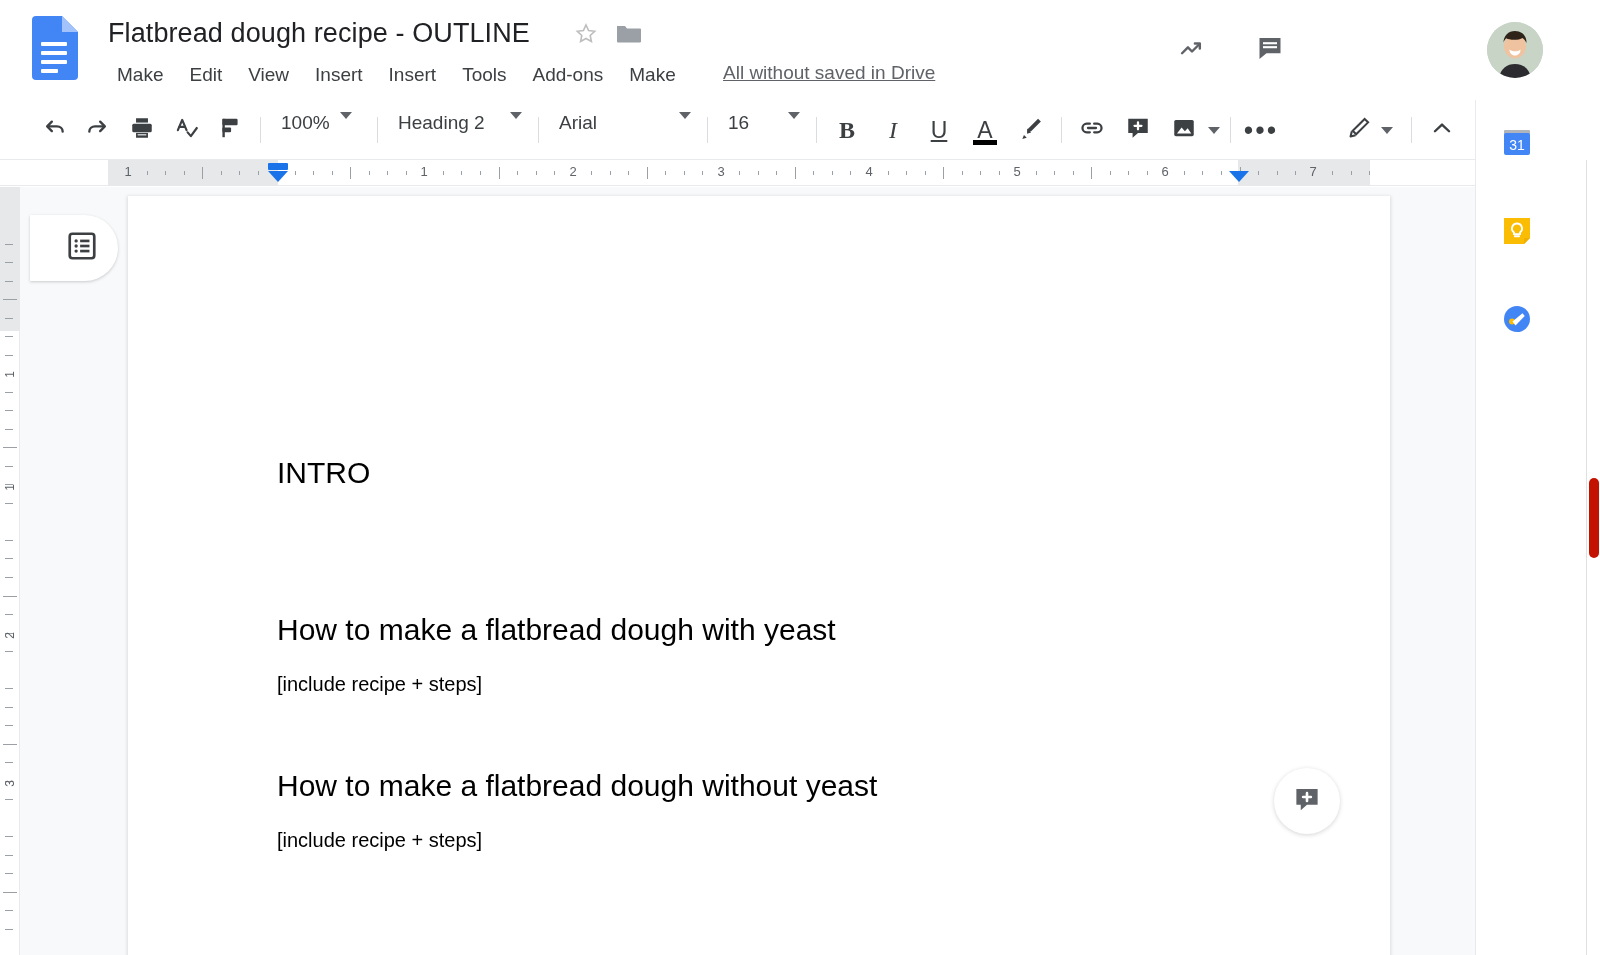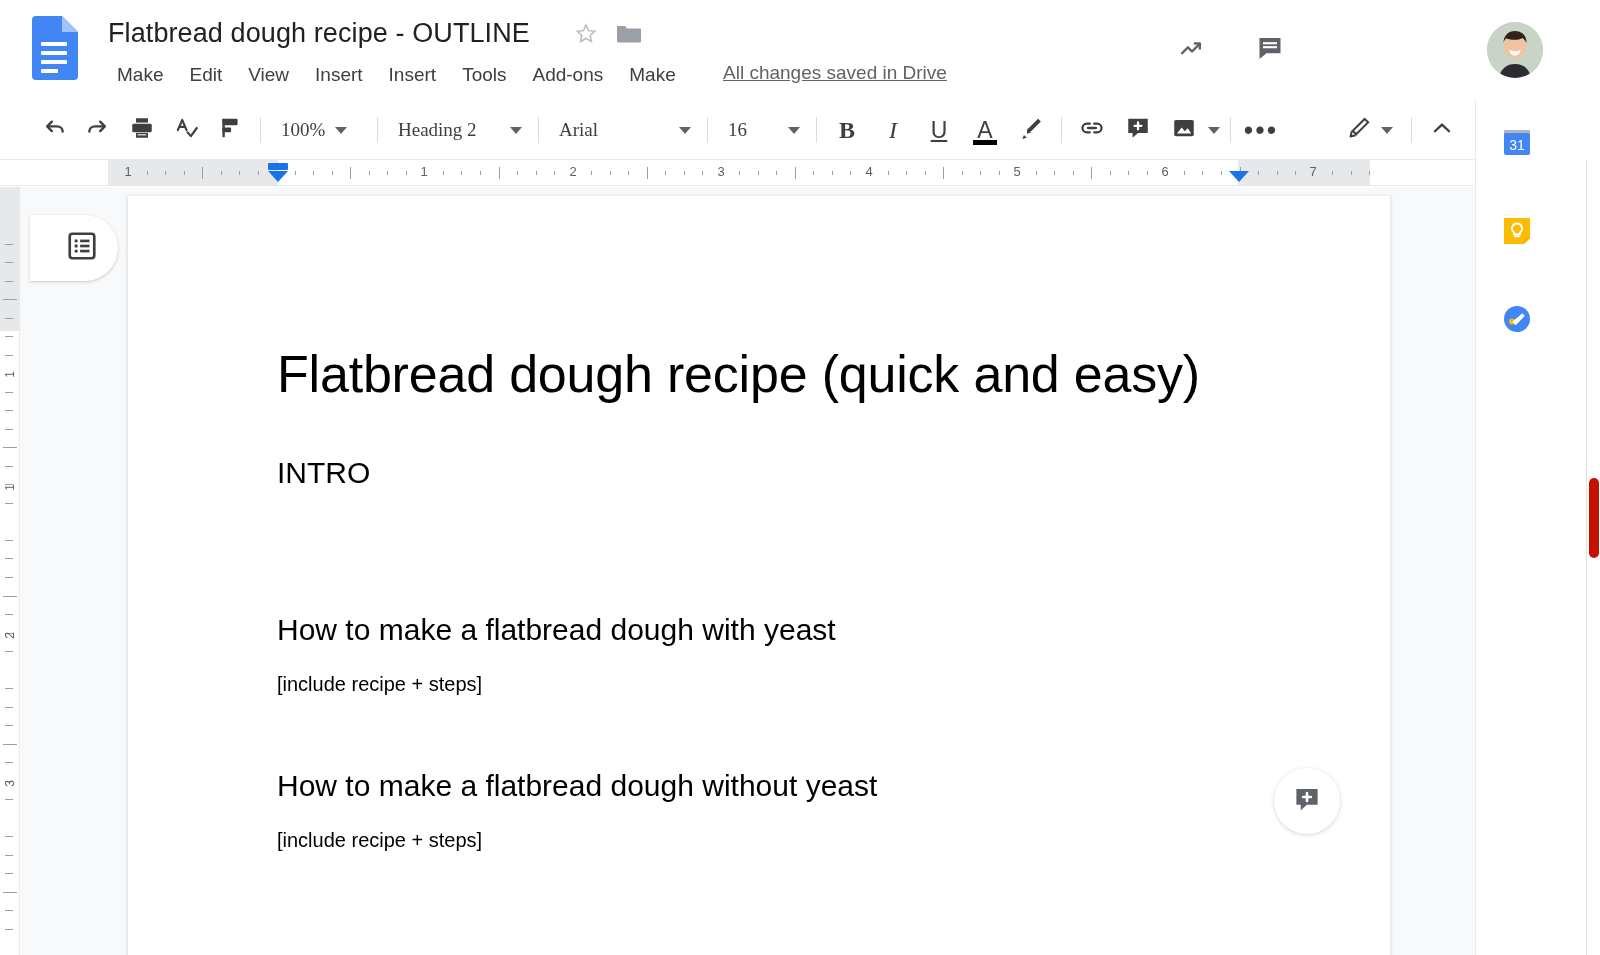--- a/index.html
+++ b/index.html
@@ -75,22 +75,22 @@
     height: 40px; top: 10px;
   }
   .tb-btn {
     width: 40px; height: 40px; display: flex; align-items: center;
     justify-content: center; border-radius: 4px; cursor: pointer;
   }
   .tb-sep {
     width: 1px; height: 26px; background: #dadce0; margin: 0 10px;
   }
   .tb-dd {
-    display: flex; align-items: center; height: 36px;
-    border-radius: 4px; cursor: pointer; padding: 0 6px 0 10px; font-family: Liberation Serif, serif;
+    display: flex; height: 36px;
+    border-radius: 4px; cursor: pointer; padding: 0 6px 0 10px;
   }
   .tb-dd .lbl {
     font-size: 19px; color: #3c4043; white-space: nowrap;
   }
   .caret {
     width: 0; height: 0; border-left: 6px solid transparent;
     border-right: 6px solid transparent; border-top: 7px solid #5f6368;
     margin-left: 10px;
   }
   .right-tb {
@@ -249,21 +249,21 @@
     <div class="mitem">Make</div>
     <div class="mitem">Edit</div>
     <div class="mitem">View</div>
     <div class="mitem">Insert</div>
     <div class="mitem">Insert</div>
     <div class="mitem">Tools</div>
     <div class="mitem">Add-ons</div>
     <div class="mitem">Make</div>
   </div>
 
-  <div class="save-status">All changes saved in Drive</div>
+  <div class="save-status">All without saved in Drive</div>
 
   <div class="hdr-icon-btn trend-btn">
     <span>
       <svg width="28" height="28" viewBox="0 0 24 24">
         <path d="M3.5 16.5l5-5 3.5 3.5 6-6" fill="none" stroke="#5f6368" stroke-width="2.1" stroke-linecap="round" stroke-linejoin="round"></path>
         <path d="M14.5 8.2h4.2v4.2" fill="none" stroke="#5f6368" stroke-width="2.1" stroke-linecap="round" stroke-linejoin="round"></path>
       </svg>
     </span>
   </div>
 
@@ -569,21 +569,20 @@
         <circle cx="7.6" cy="12" r="1.25" fill="#3c4043"></circle>
         <circle cx="7.6" cy="15.8" r="1.25" fill="#3c4043"></circle>
         <rect x="10.6" y="7.2" width="7" height="2" fill="#3c4043"></rect>
         <rect x="10.6" y="11" width="7" height="2" fill="#3c4043"></rect>
         <rect x="10.6" y="14.8" width="7" height="2" fill="#3c4043"></rect>
       </svg>
     </span>
   </div>
 
   <div class="page">
-    <div class="doc-h1">Flatbread dough recipe (quick and easy)</div>
     <div class="doc-h2" style="top:260px;">INTRO</div>
     <div class="doc-h2" style="top:417px;">How to make a flatbread dough with yeast</div>
     <div class="doc-p" style="top:477px;">[include recipe + steps]</div>
     <div class="doc-h2" style="top:573px;">How to make a flatbread dough without yeast</div>
     <div class="doc-p" style="top:633px;">[include recipe + steps]</div>
   </div>
 
   <div class="add-comment-fab">
     <span>
       <svg width="30" height="30" viewBox="0 0 24 24">

